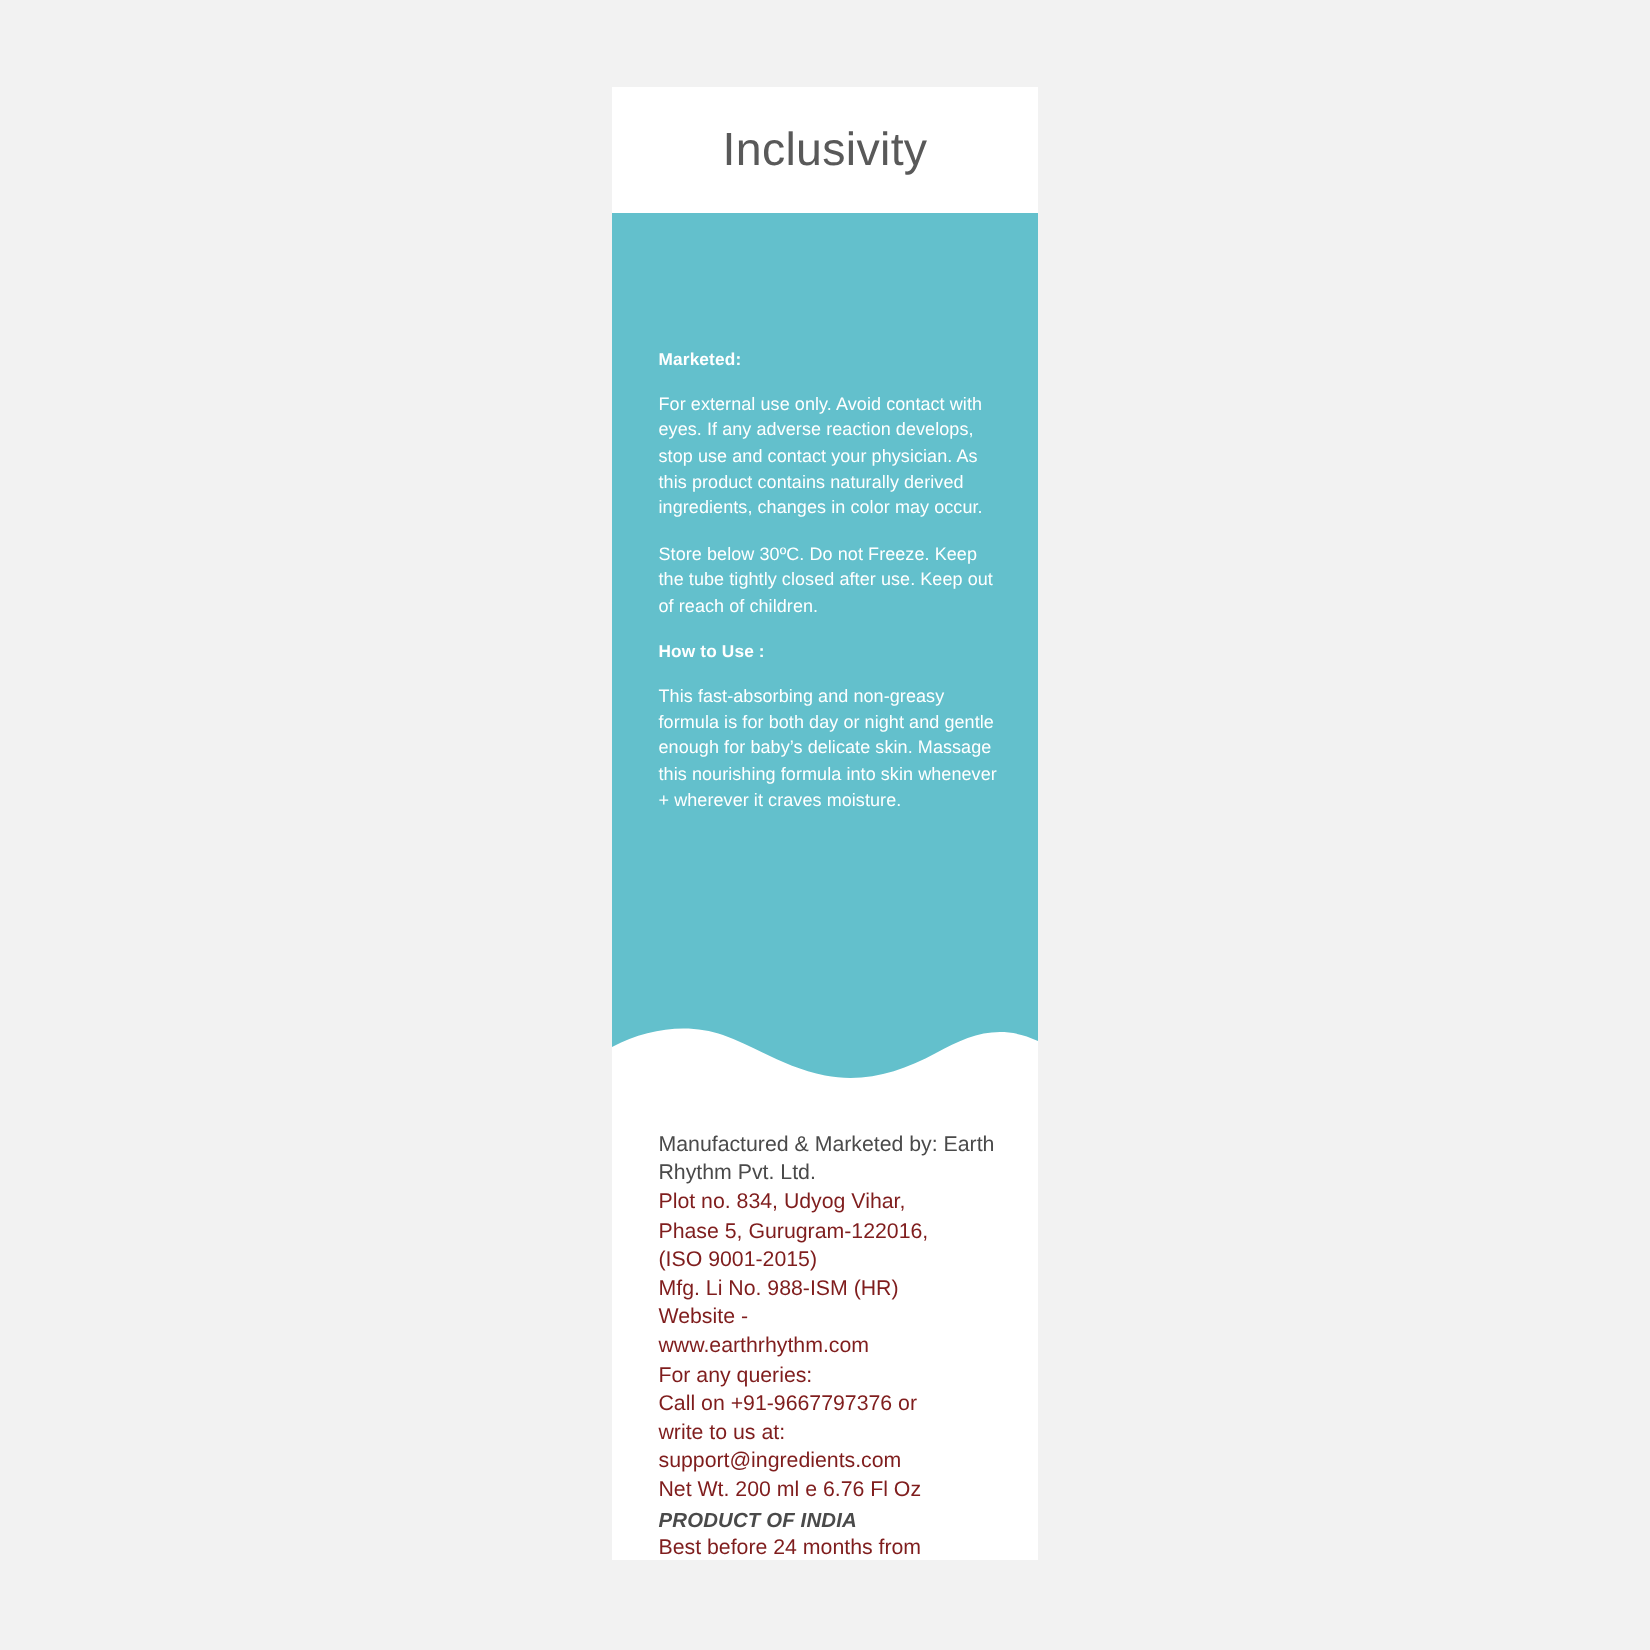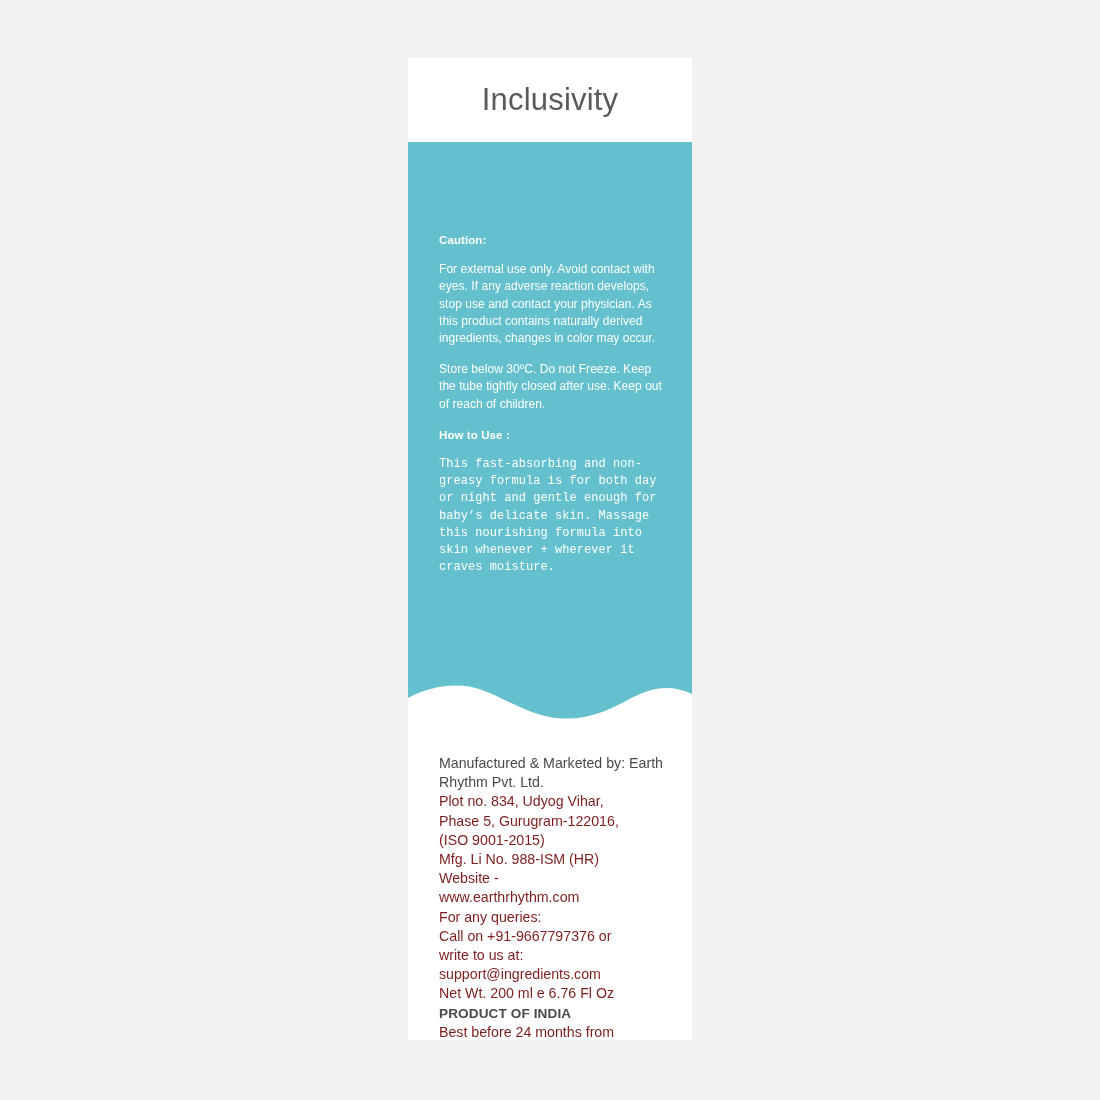--- a/index.html
+++ b/index.html
@@ -77,21 +77,20 @@
     letter-spacing: 0.1px;
   }
   .teal-content p {
     font-size: 12px;
     line-height: 17.2px;
     margin: 12px 0 14px 0;
     letter-spacing: 0.05px;
   }
   .teal-content p.tight {
     margin-bottom: 0;
-    font-family: Liberation Mono, monospace;
   }
 
   
   .info-block {
     position: absolute;
     left: 31px;
     top: 696px;
     width: 236px;
     color: #4a4a4a;
   }
@@ -107,40 +106,41 @@
     line-height: 19.2px;
     margin: 0;
     color: #7f1d1d;
   }
   .info-block .product-of {
     font-weight: bold;
     font-size: 13.6px;
     line-height: 19.2px;
     margin: 0;
     letter-spacing: 0.1px;
+    font-style: italic;
   }
 </style>
 </head>
 <body>
 
 <div class="stage">
 
   <div class="panel">
 
     <div class="title-block">
       <div class="title-text">Inclusivity</div>
     </div>
 
     <div class="teal-block">
       <svg class="teal-svg" viewBox="0 0 284 580" preserveAspectRatio="none">
         <path d="M0,0 L284,0 L284,552 C258,540 238,548 216,560 C192,573 168,580 142,575 C116,570 96,556 74,548 C52,540 24,543 0,556 Z" fill="#63c0cc"></path>
       </svg>
 
       <div class="teal-content">
-        <p class="hdg">Caution:</p>
+        <p class="hdg">Marketed:</p>
         <p>For external use only. Avoid contact with eyes.  If any adverse reaction develops, stop use and contact your physician. As this product contains naturally derived ingredients, changes in color may occur.</p>
         <p>Store below 30ºC. Do not Freeze. Keep the tube tightly closed after use. Keep out of reach of children.</p>
         <p class="hdg">How to Use :</p>
         <p class="tight">This fast-absorbing and non-greasy formula is for both day or night and gentle enough for baby’s delicate skin. Massage this nourishing formula into skin whenever + wherever it craves moisture.</p>
       </div>
     </div>
 
     <div class="info-block">
       <p class="strong">Manufactured &amp; Marketed by: Earth Rhythm Pvt. Ltd.</p>
       <p class="line">Plot no. 834, Udyog Vihar,</p>

